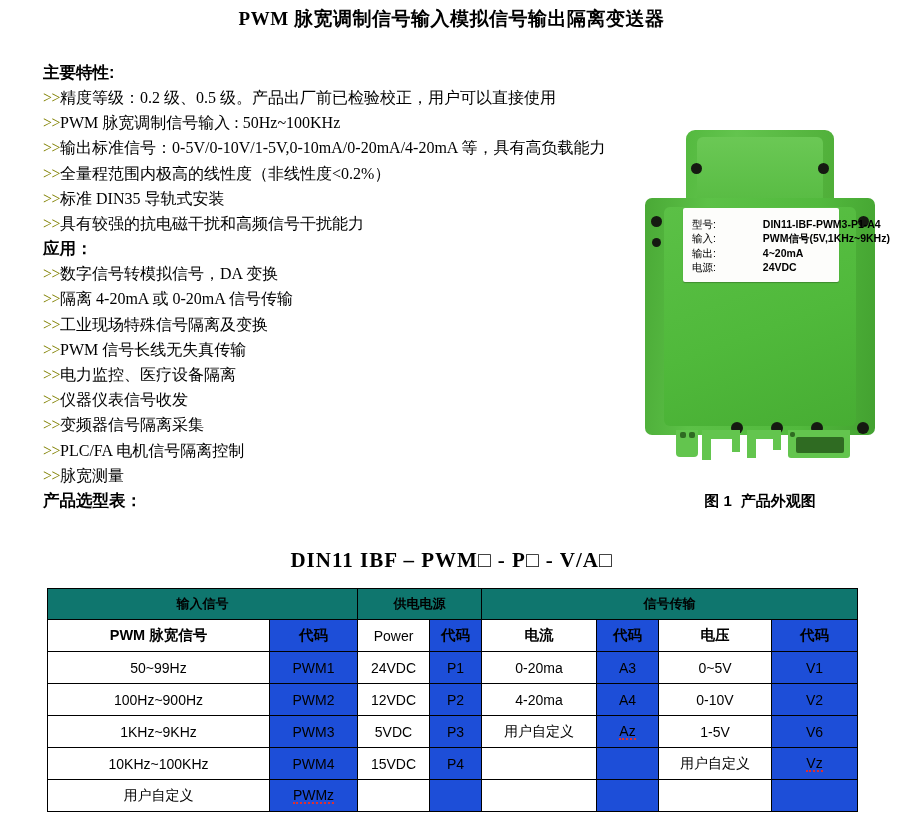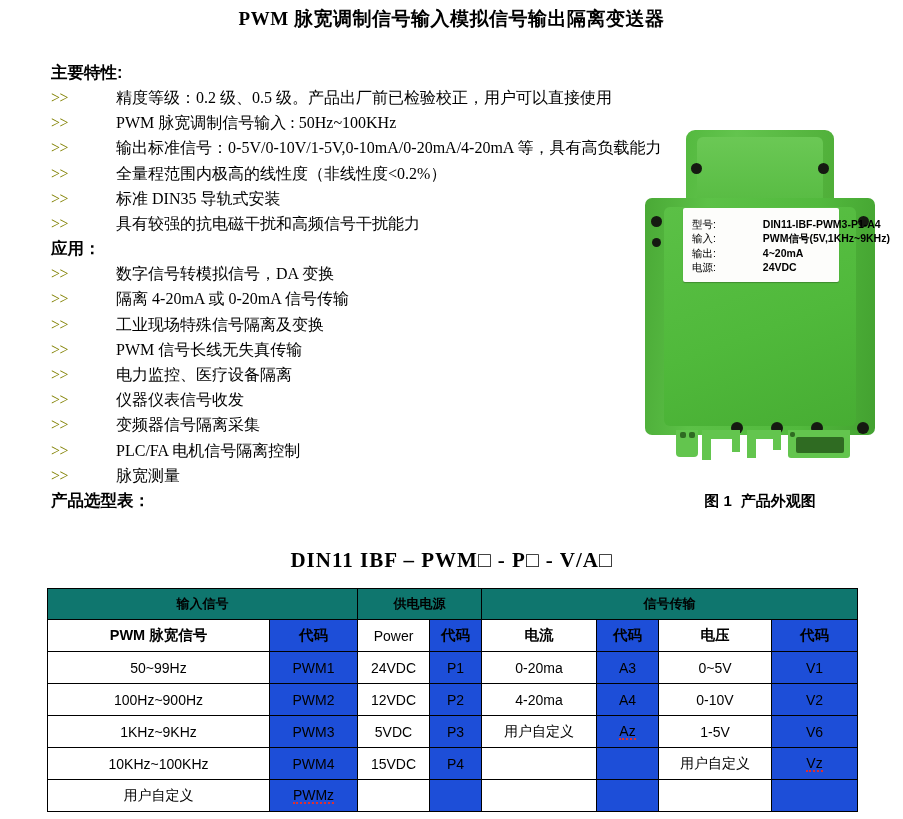--- a/index.html
+++ b/index.html
@@ -22,21 +22,21 @@
     font-size: 19px;
     font-weight: bold;
     letter-spacing: 0.5px;
     padding-top: 8px;
     line-height: 1.2;
   }
 
   
   .left-col {
     position: absolute;
-    left: 51px;
+    left: 43px;
     top: 60px;
     width: 610px;
   }
   .sec-head {
     font-weight: bold;
     font-size: 16.5px;
     line-height: 25px;
     font-family: "Liberation Sans", "DejaVu Sans", sans-serif;
   }
   .bullet {
@@ -44,21 +44,20 @@
     line-height: 25.2px;
     white-space: nowrap;
   }
   .bullet .pfx {
     color: #808000;
     font-family: "Liberation Serif", serif;
     letter-spacing: -0.5px;
   }
   .bullet .txt {
     font-family: "Liberation Serif", "DejaVu Serif", serif;
-    margin-left: 48px;
   }
 
   
   .device-wrap {
     position: absolute;
     left: 645px;
     top: 130px;
     width: 230px;
     height: 400px;
   }

